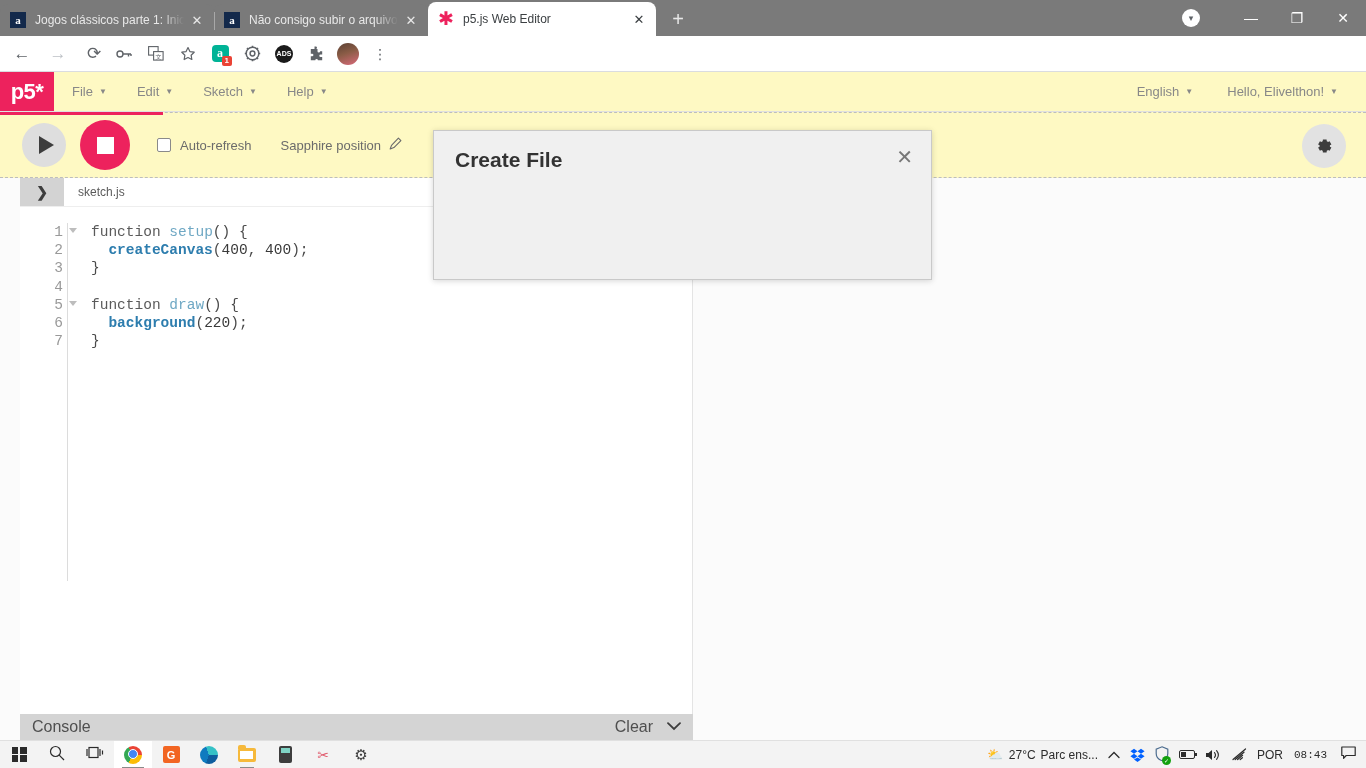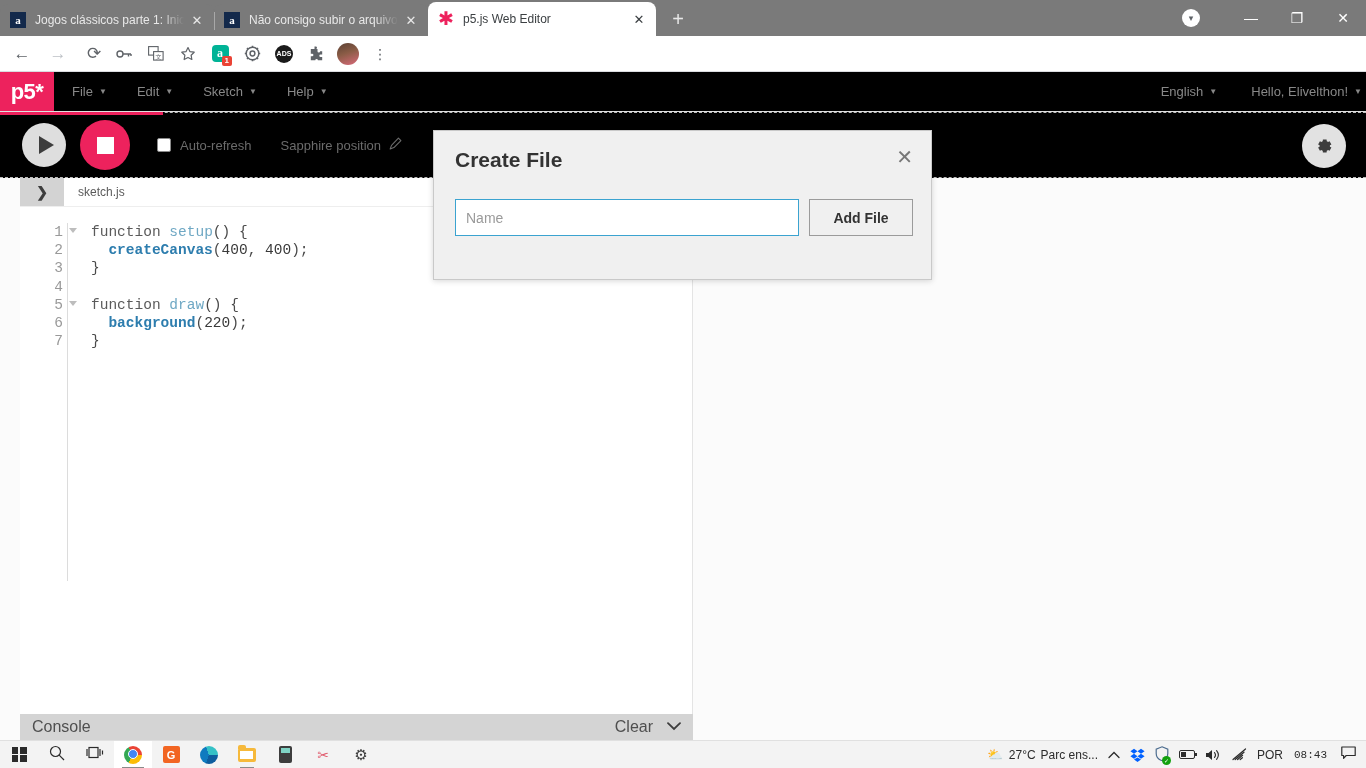--- a/index.html
+++ b/index.html
@@ -130,39 +130,39 @@
   }
   .avatar-ic {
     width: 22px; height: 22px; border-radius: 50%;
     background: linear-gradient(160deg,#5b4033 0%,#8a5c46 45%,#d96a7a 100%);
   }
 
   
   .p5-page {
     position: absolute; top: 72px; left: 0;
     width: 1366px; height: 668px;
-    background: #000000;
+    background: #fef9c3;
   }
   .p5-nav {
     height: 40px; display: flex; align-items: stretch;
     border-bottom: 1px solid #e0e0e0;
   }
   .p5-logo {
     width: 54px; background: #ed225d; color: #fff;
     display: flex; align-items: center; justify-content: center;
     font-size: 22px; font-weight: bold; letter-spacing: -0.5px;
   }
   .p5-menu { display: flex; align-items: center; padding-left: 18px; }
   .p5-menu-item {
     font-size: 13px; color: #888888;
     margin-right: 30px; display: flex; align-items: center;
   }
   .caret { font-size: 8px; margin-left: 6px; }
   .p5-nav-right {
-    margin-left: auto; display: flex; align-items: center; padding-right: 4px;
+    margin-left: auto; display: flex; align-items: center; padding-right: 28px;
   }
   .p5-nav-right .p5-menu-item { margin-right: 0; margin-left: 34px; }
 
   .p5-toolbar {
     height: 66px; position: relative;
     border-bottom: 1px dashed #bdbdbd;
     border-top: 1px dashed #bdbdbd;
     display: flex; align-items: center; padding-left: 22px;
   }
   .loadbar {
@@ -589,24 +589,20 @@
           </span>
         </span>
       </div>
     </div>
   </div>
 </div>
 
 <div class="modal">
   <div class="modal-title">Create File</div>
   <div class="modal-close">✕</div>
-  <div class="modal-row">
-    <input class="name-input" type="text" autofocus="" placeholder="Name" style="">
-    <button class="add-file-btn">Add File</button>
-  </div>
 </div>
 
 <div class="taskbar">
   <div class="tb-item">
     <span class="win-logo">
         <i></i>
         <i></i>
         <i></i>
         <i></i>
       </span>

